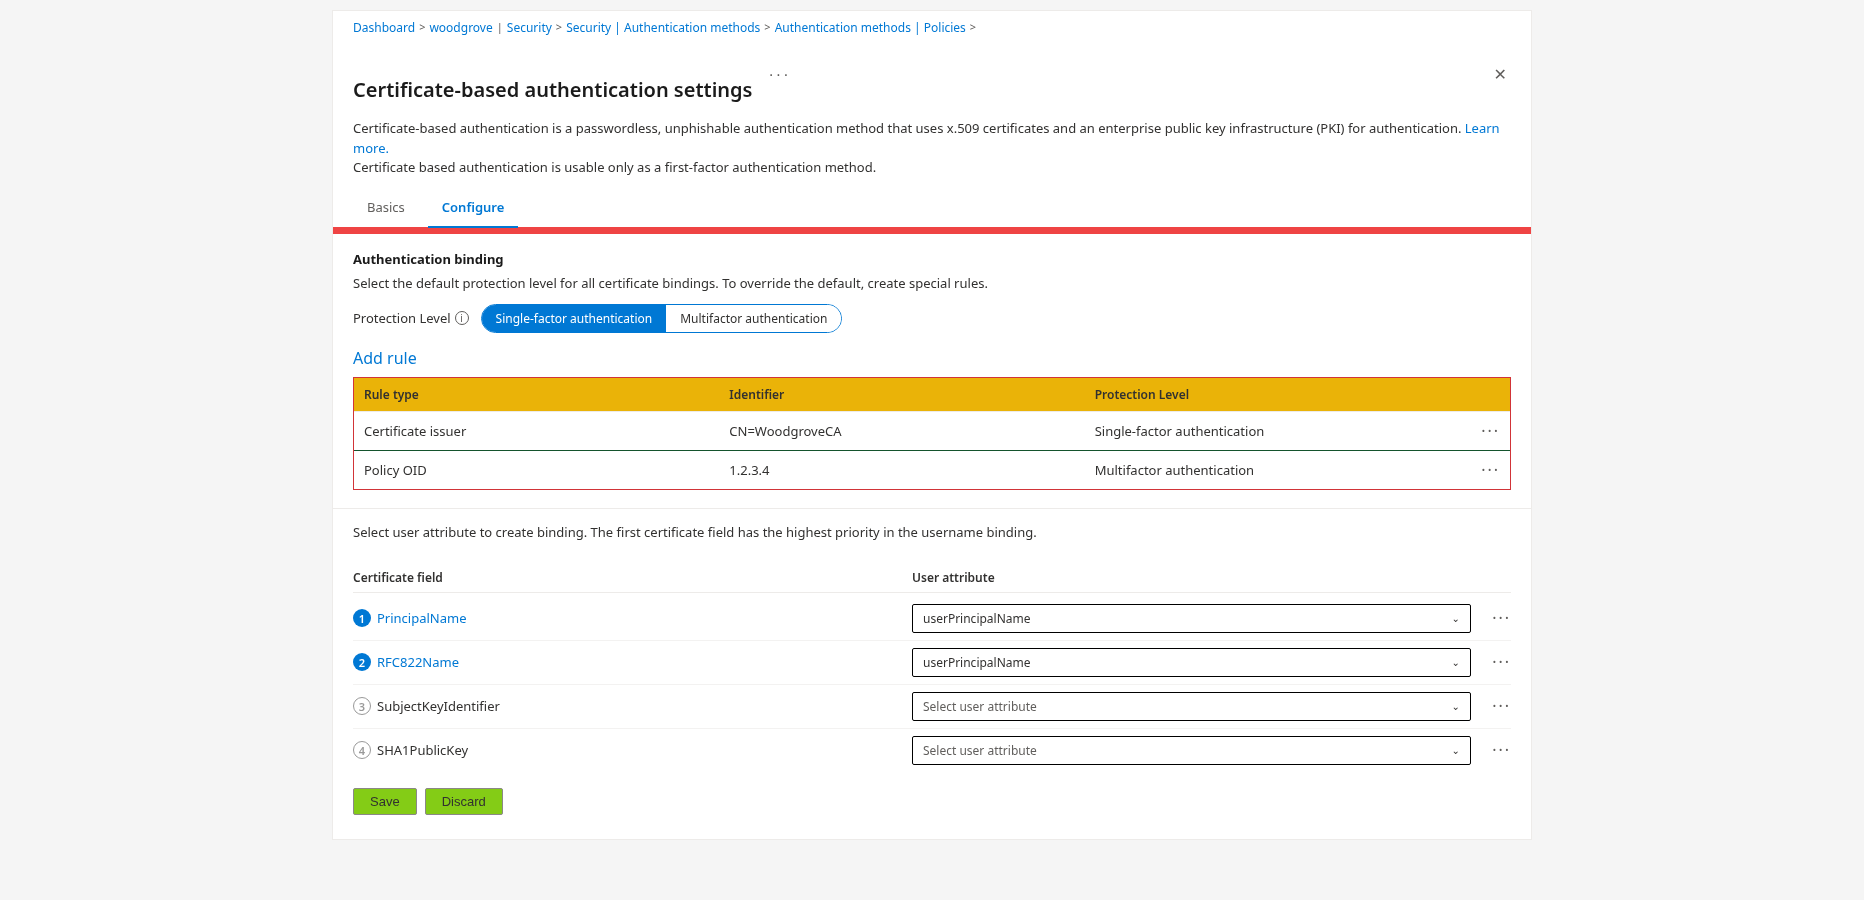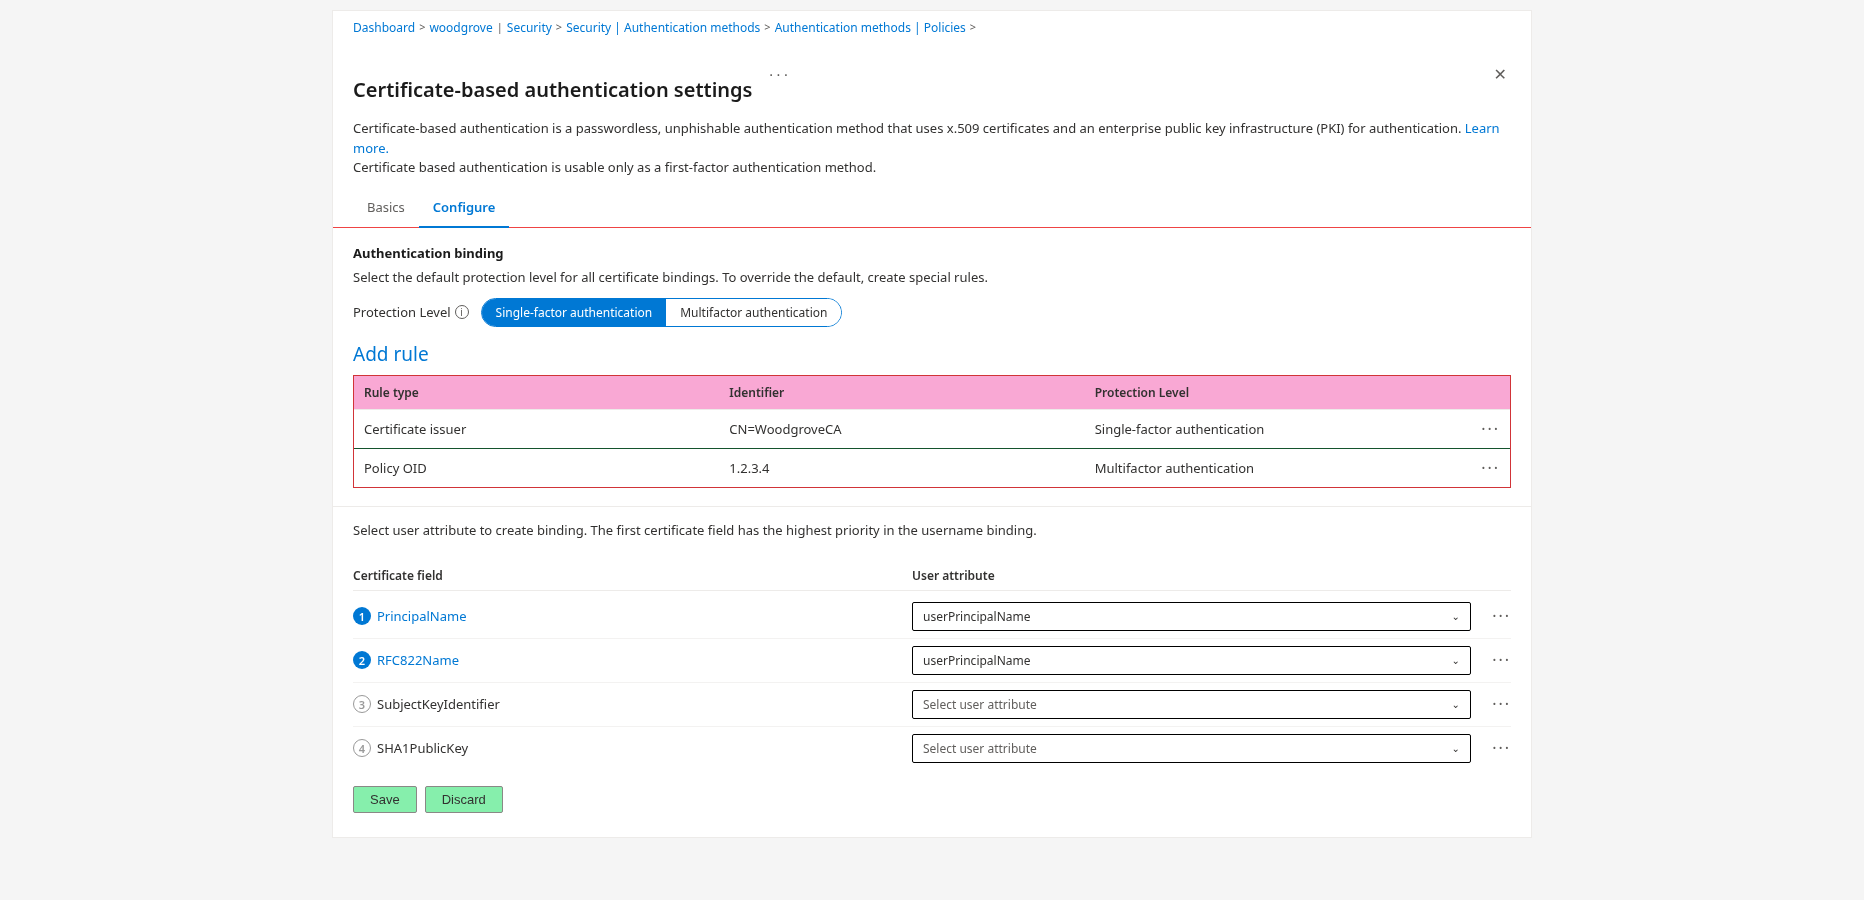--- a/index.html
+++ b/index.html
@@ -79,23 +79,23 @@
       font-size: 13px;
       color: #323130;
       line-height: 1.5;
     }
     .description a {
       color: #0078d4;
       text-decoration: none;
     }
     .tabs {
       display: flex;
-      gap: 0;
+      gap: 9px;
       padding: 0 20px;
-      border-bottom: 1px solid #ef4444;
+      border-bottom: 7px solid #ef4444;
       margin-bottom: 16px;
     }
     .tab {
       padding: 8px 14px 10px 14px;
       cursor: pointer;
       font-size: 13px;
       color: #605e5c;
       border-bottom: 2px solid transparent;
       margin-bottom: -1px;
     }
@@ -159,37 +159,37 @@
       background: #0078d4;
       color: #fff;
     }
     .toggle-opt:not(.selected) {
       background: #fff;
       color: #323130;
     }
     .add-rule-link {
       color: #0078d4;
       cursor: pointer;
-      font-size: 19px;
+      font-size: 16px;
       margin-bottom: 8px;
       display: inline-block;
     }
     .rules-table {
       border: 1.5px solid #d13438;
       width: 100%;
       margin-bottom: 18px;
     }
     .rules-table-header {
       display: grid;
       grid-template-columns: 1fr 1fr 1fr 40px;
       padding: 8px 10px;
       font-weight: 600;
       font-size: 12px;
       border-bottom: 1px solid #edebe9;
-      background: #f9a8d4;
+      background: #eab308;
     }
     .rules-table-row {
       display: grid;
       grid-template-columns: 1fr 1fr 1fr 40px;
       padding: 8px 10px;
       font-size: 13px;
       border-bottom: 1px solid #14532d;
       align-items: center;
     }
     .rules-table-row:last-child {
@@ -286,21 +286,21 @@
       display: flex;
       gap: 8px;
     }
     .btn {
       padding: 5px 16px;
       font-size: 13px;
       cursor: pointer;
       border-radius: 2px;
     }
     .btn-secondary {
-      background: #86efac;
+      background: #84cc16;
       border: 1px solid #8a8886;
       color: #323130;
     }
     .divider {
       border: none;
       border-top: 1px solid #edebe9;
       margin: 12px 0 14px 0;
     }
   </style>
 </head>

